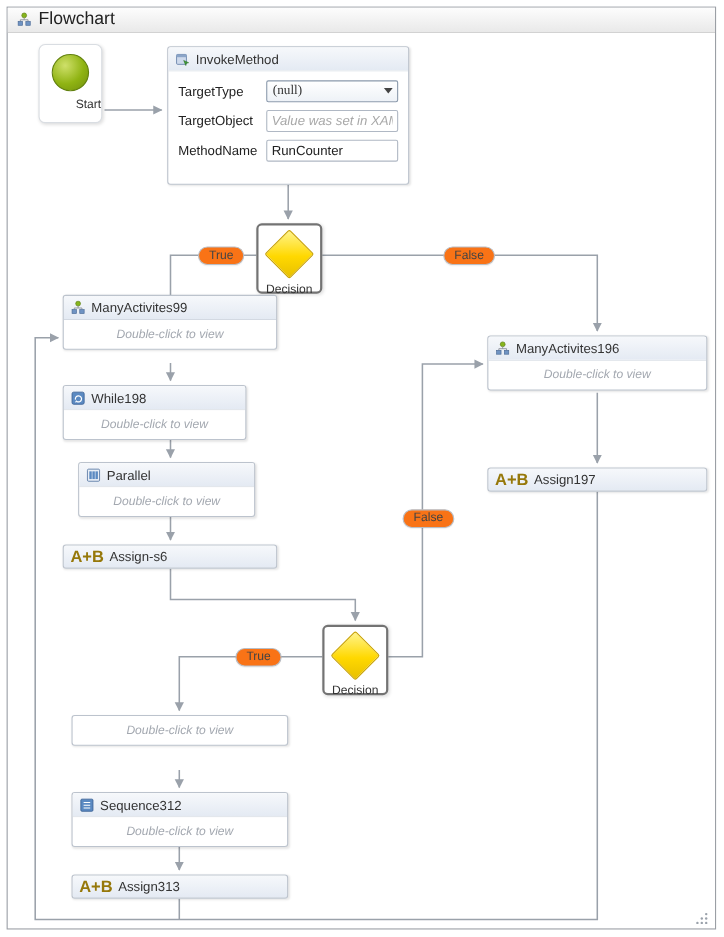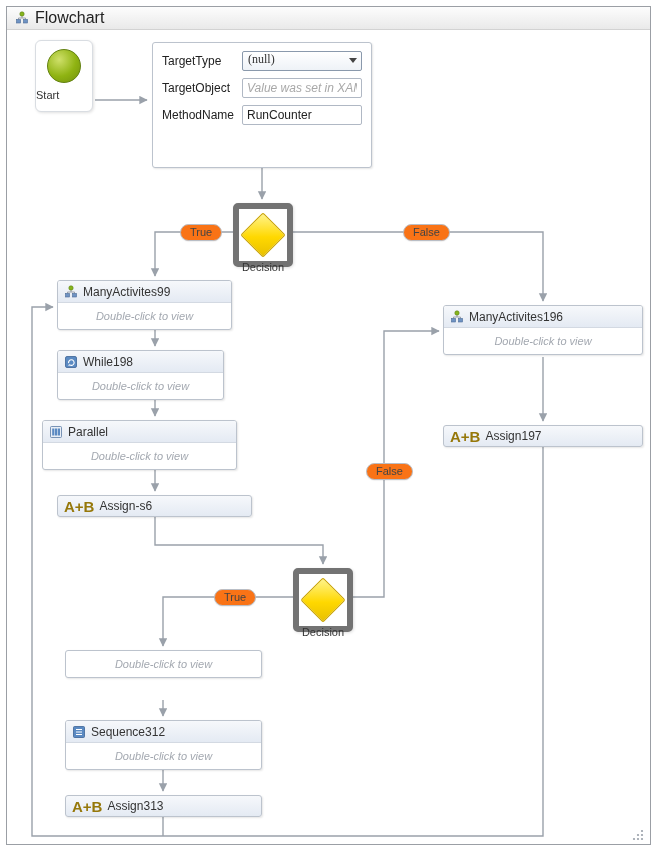--- a/index.html
+++ b/index.html
@@ -44,21 +44,21 @@
   .assign{
     height:22px;display:flex;align-items:center;gap:5px;padding:0 6px;
     background:linear-gradient(#f6f8fb,#e4eaf3);font-size:12px;
   }
   .assign-glyph{font-size:15px;font-weight:bold;color:#96780a;}
 
   
   .start-node{
     position:absolute;left:35px;top:40px;width:58px;height:72px;box-sizing:border-box;
     background:#fff;border:1px solid #d9dde2;border-radius:6px;
-    box-shadow:1px 1px 3px rgba(0,0,0,.12);z-index:2;text-align:left;padding-top:8px;
+    box-shadow:1px 1px 3px rgba(0,0,0,.12);z-index:2;text-align:right;padding-top:8px;
   }
   .start-circle{
     width:34px;height:34px;border-radius:50%;margin:0 auto;
     background:radial-gradient(circle at 35% 30%, #cfe06a, var(--start-green,#8fb312) 55%, #718f0e);
     border:1px solid #62810e;box-sizing:border-box;
   }
   .start-label{margin-top:6px;font-size:11px;color:#333;}
 
   
   .invoke{position:absolute;left:152px;top:42px;width:220px;height:126px;}
@@ -77,21 +77,21 @@
   .tbox{
     flex:1;height:20px;box-sizing:border-box;border:1px solid #b0b8c4;border-radius:2px;
     font-size:12px;padding:0 4px;font-family:"Liberation Sans",sans-serif;color:#222;background:#fff;
     min-width:0;
   }
   .tbox::placeholder{font-style:italic;color:#a8a8a8;}
 
   
   .decision{
     position:absolute;width:60px;height:64px;box-sizing:border-box;background:#fff;
-    border:6px solid #737373;border-radius:5px;box-shadow:1px 1px 3px rgba(0,0,0,.12);
+    border:2px solid #737373;border-radius:5px;box-shadow:1px 1px 3px rgba(0,0,0,.12);
     z-index:2;text-align:center;padding-top:2px;
   }
   .diamond{
     width:30px;height:30px;margin:8px auto 10px auto;
     background:linear-gradient(135deg,#fff48c,var(--diamond-yellow,#ffd800) 55%,#e8c000);
     border:1px solid #c9a202;transform:rotate(45deg);border-radius:2px;
   }
   .decision-label{font-size:11px;color:#333;}
 
   
@@ -141,20 +141,30 @@
   <polyline class="conn" points="163,817 163,836"></polyline>
   <polyline class="conn" points="543,447 543,836 32,836 32,307 53,307" marker-end="url(#arw)"></polyline>
 </svg>
 
 <div class="start-node">
   <div class="start-circle"></div>
   <div class="start-label">Start</div>
 </div>
 
 <div class="node invoke">
+  <div class="act-header">
+    <span class="icon">
+      <svg viewBox="0 0 14 14">
+          <rect x="1.5" y="2.5" width="9" height="9" rx="1" fill="#cdd9ec" stroke="#6a84ab" stroke-width="0.8"></rect>
+          <rect x="1.5" y="2.5" width="9" height="2.5" fill="#8aa4c8"></rect>
+          <path d="M8 8l4.5 2-2 .6-.6 2z" fill="#3f9c35" stroke="#2c6e26" stroke-width="0.5"></path>
+        </svg>
+    </span>
+    <span class="act-title">InvokeMethod</span>
+  </div>
   <div class="rows">
     <div class="prop-row">
       <span class="prop-label">TargetType</span>
       <div class="combo">
         <span>(null)</span>
         <span class="combo-arrow"></span>
       </div>
     </div>
     <div class="prop-row">
       <span class="prop-label">TargetObject</span>
@@ -167,21 +177,21 @@
   </div>
 </div>
 
 <div class="decision" style="left:233px;top:203px">
   <div class="diamond"></div>
   <div class="decision-label">Decision</div>
 </div>
 <div class="pill" style="left:180px;top:224px">True</div>
 <div class="pill" style="left:403px;top:224px">False</div>
 
-<div class="node" style="left:57px;top:280px;width:175px">
+<div class="node" style="left:57px;top:268px;width:195px">
   <div class="act-header">
     <span class="icon">
       <svg viewBox="0 0 14 14">
           <circle cx="7" cy="3" r="2.2" fill="#86b51c" stroke="#5d7f12" stroke-width="0.6"></circle>
           <path d="M7 5v2M3.5 7h7M3.5 7v1.5M10.5 7v1.5" stroke="#8a8f98" stroke-width="0.8" fill="none"></path>
           <rect x="1.5" y="8.5" width="4" height="3.5" fill="#6f93c3" stroke="#4a6a96" stroke-width="0.6"></rect>
           <rect x="8.5" y="8.5" width="4" height="3.5" fill="#6f93c3" stroke="#4a6a96" stroke-width="0.6"></rect>
         </svg>
     </span>
     <span class="act-title">ManyActivites99</span>
@@ -200,21 +210,21 @@
           <path d="M4.1 10.8l2-.3-.7-1.8z" fill="#fff"></path>
         </svg>
     </span>
     <span class="act-title">While198</span>
   </div>
   <div class="act-body">
     <span class="hint">Double-click to view</span>
   </div>
 </div>
 
-<div class="node" style="left:42px;top:420px;width:195px">
+<div class="node" style="left:71px;top:420px;width:161px">
   <div class="act-header">
     <span class="icon">
       <svg viewBox="0 0 14 14">
           <rect x="1.5" y="1.5" width="11" height="11" rx="1" fill="#e8eef6" stroke="#5b7ba5" stroke-width="0.8"></rect>
           <rect x="3.2" y="3.5" width="2.2" height="7" fill="#5b8ac2"></rect>
           <rect x="6" y="3.5" width="2.2" height="7" fill="#5b8ac2"></rect>
           <rect x="8.8" y="3.5" width="2.2" height="7" fill="#5b8ac2"></rect>
         </svg>
     </span>
     <span class="act-title">Parallel</span>

